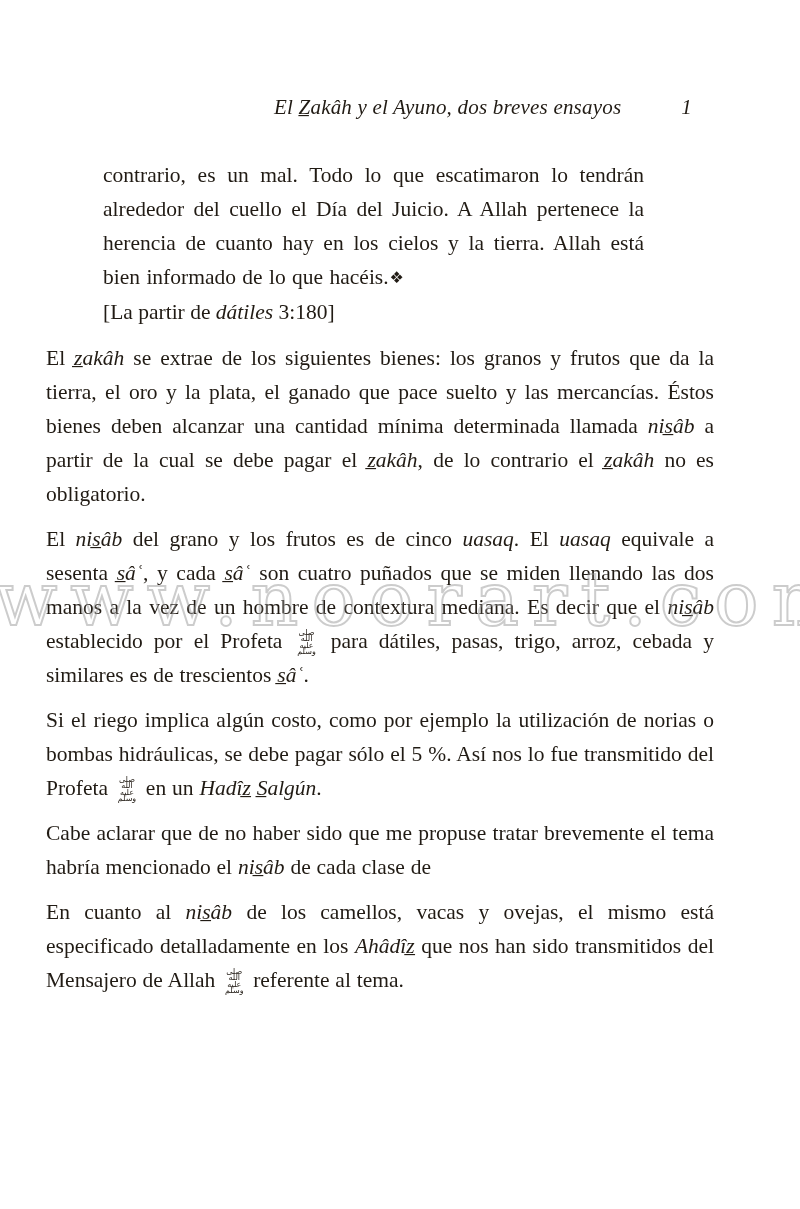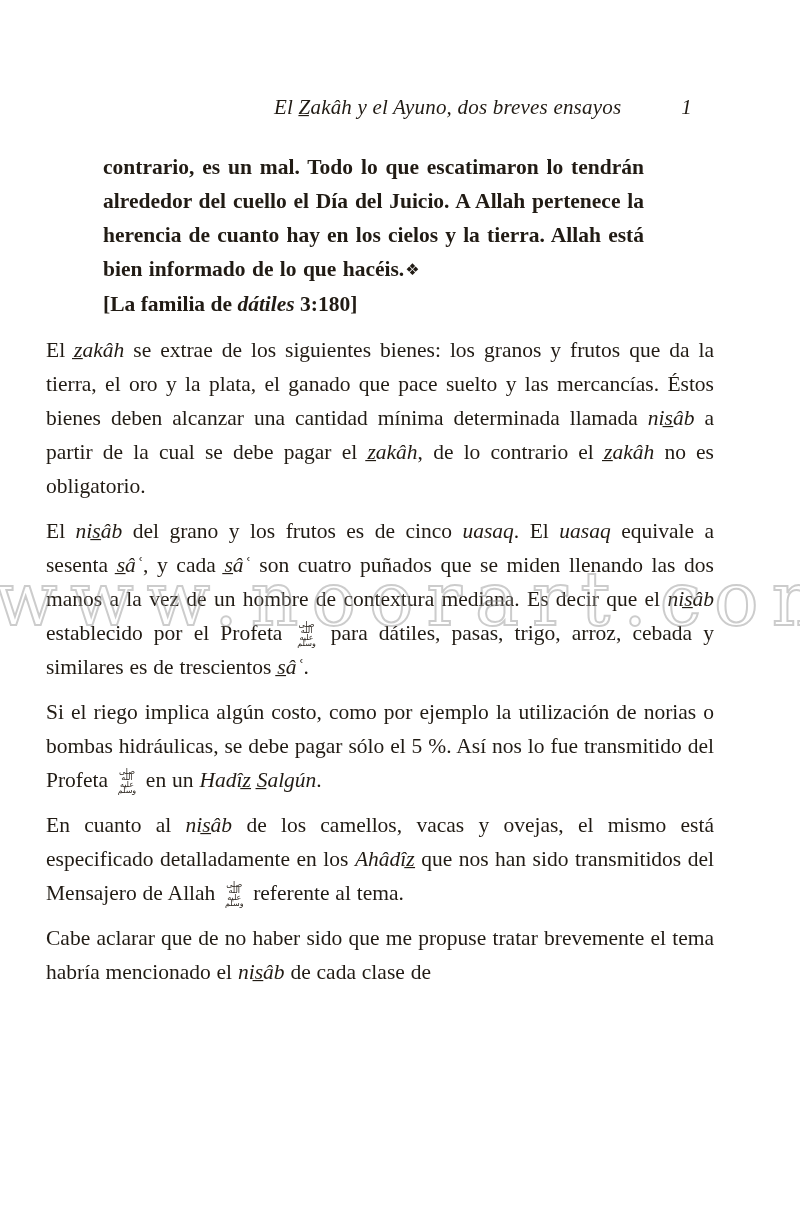--- a/index.html
+++ b/index.html
@@ -29,22 +29,21 @@
     align-items:baseline;
     gap:60px;
     padding-right:22px;
     font-style:italic;
     font-size:21px;
     line-height:30px;
     letter-spacing:.2px;
   }
   
   .quote-block{
-    margin:28px 70px 12px 57px;
-    font-weight:bold;
+    margin:36px 70px 12px 57px;
   }
   .quote-body{
     text-align:justify;
     font-size:21.5px;
     line-height:34px;
     word-spacing:1px;
   }
   .quote-cite{
     font-size:21.5px;
     line-height:34px;
@@ -102,24 +101,24 @@
 
 <div class="page">
 
   <div class="running-header">
     <span>El Z̲akâh y el Ayuno, dos breves ensayos</span>
     <span>1</span>
   </div>
 
   <div class="quote-block">
     <div class="quote-body"><span>contrario, es un mal. Todo lo que escatimaron lo tendrán alrededor del cuello el Día del Juicio. A Allah pertenece la herencia de cuanto hay en los cielos y la tierra. Allah está bien informado de lo que hacéis.</span><span class="ornament">❖</span></div>
-    <div class="quote-cite"><span>[La familia de </span><i>dátiles</i><span> 3:180]</span></div>
+    <div class="quote-cite"><span>[La partir de </span><i>dátiles</i><span> 3:180]</span></div>
   </div>
 
   <p class="body-par"><span>El </span><i>z̲akâh</i><span> se extrae de los siguientes bienes: los granos y frutos que da la tierra, el oro y la plata, el ganado que pace suelto y las mercancías. Éstos bienes deben alcanzar una cantidad mínima determinada llamada </span><i>nis̲âb</i><span> a partir de la cual se debe pagar el </span><i>z̲akâh</i><span>, de lo contrario el </span><i>z̲akâh</i><span> no es obligatorio.</span></p>
   <p class="body-par"><span>El </span><i>nis̲âb</i><span> del grano y los frutos es de cinco </span><i>uasaq</i><span>. El </span><i>uasaq</i><span> equivale a sesenta </span><i>s̲âʿ</i><span>, y cada </span><i>s̲âʿ</i><span> son cuatro puñados que se miden llenando las dos manos a la vez de un hombre de contextura mediana. Es decir que el </span><i>nis̲âb</i><span> establecido por el Profeta </span><span class="honorific">صلى الله عليه وسلم</span><span> para dátiles, pasas, trigo, arroz, cebada y similares es de trescientos </span><i>s̲âʿ</i><span>.</span></p>
   <p class="body-par"><span>Si el riego implica algún costo, como por ejemplo la utilización de norias o bombas hidráulicas, se debe pagar sólo el 5 %. Así nos lo fue transmitido del Profeta </span><span class="honorific">صلى الله عليه وسلم</span><span> en un </span><i>Hadîz̲ S̲algún</i><span>.</span></p>
+  <p class="body-par"><span>Cabe aclarar que de no haber sido que me propuse tratar brevemente el tema habría mencionado el </span><i>nis̲âb</i><span> de cada clase de</span></p>
   <p class="body-par"><span>En cuanto al </span><i>nis̲âb</i><span> de los camellos, vacas y ovejas, el mismo está especificado detalladamente en los </span><i>Ahâdîz̲</i><span> que nos han sido transmitidos del Mensajero de Allah </span><span class="honorific">صلى الله عليه وسلم</span><span> referente al tema.</span></p>
-  <p class="body-par"><span>Cabe aclarar que de no haber sido que me propuse tratar brevemente el tema habría mencionado el </span><i>nis̲âb</i><span> de cada clase de</span></p>
 
   <div class="watermark">www.noorart.com</div>
 
 </div>
 
 </body></html>

